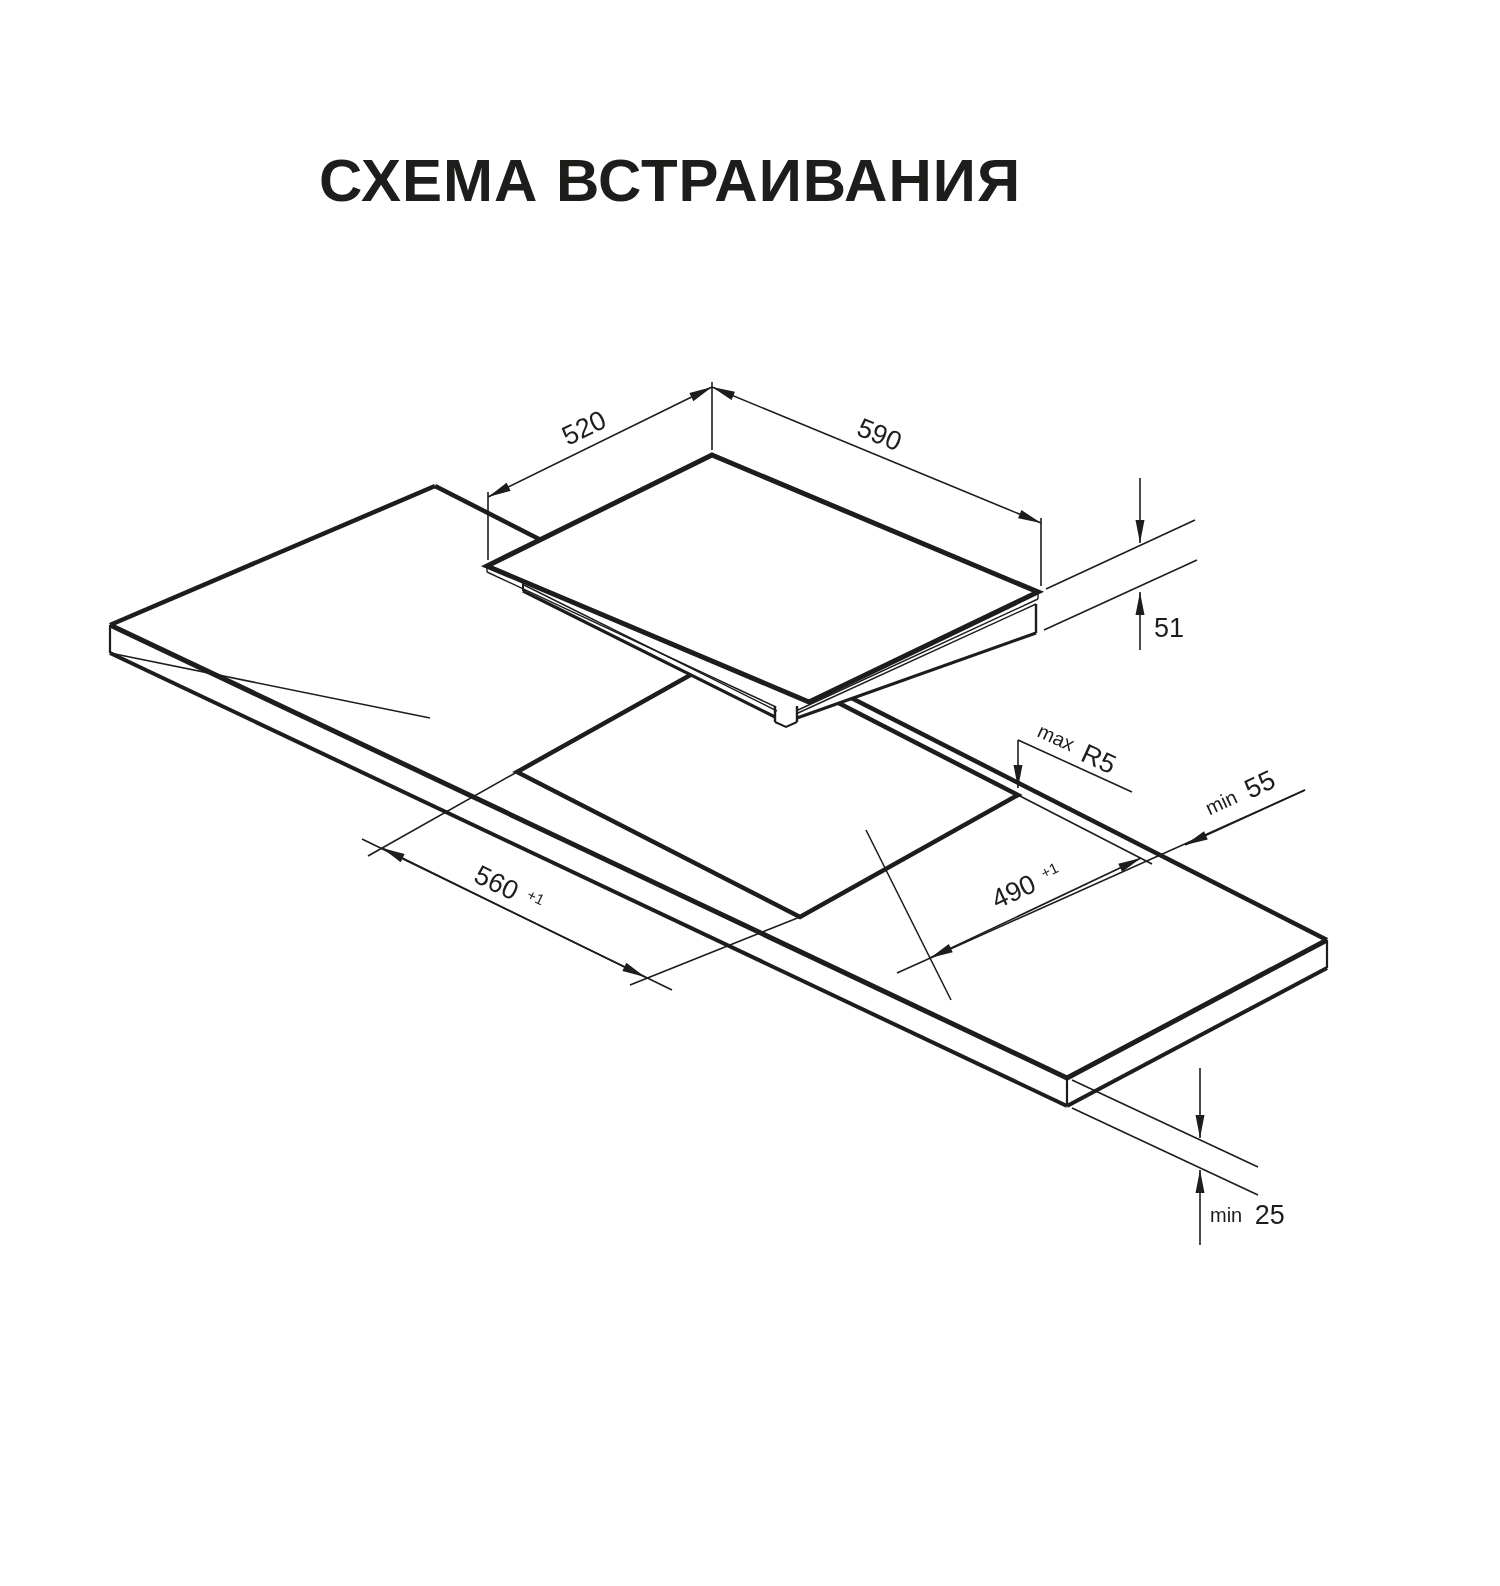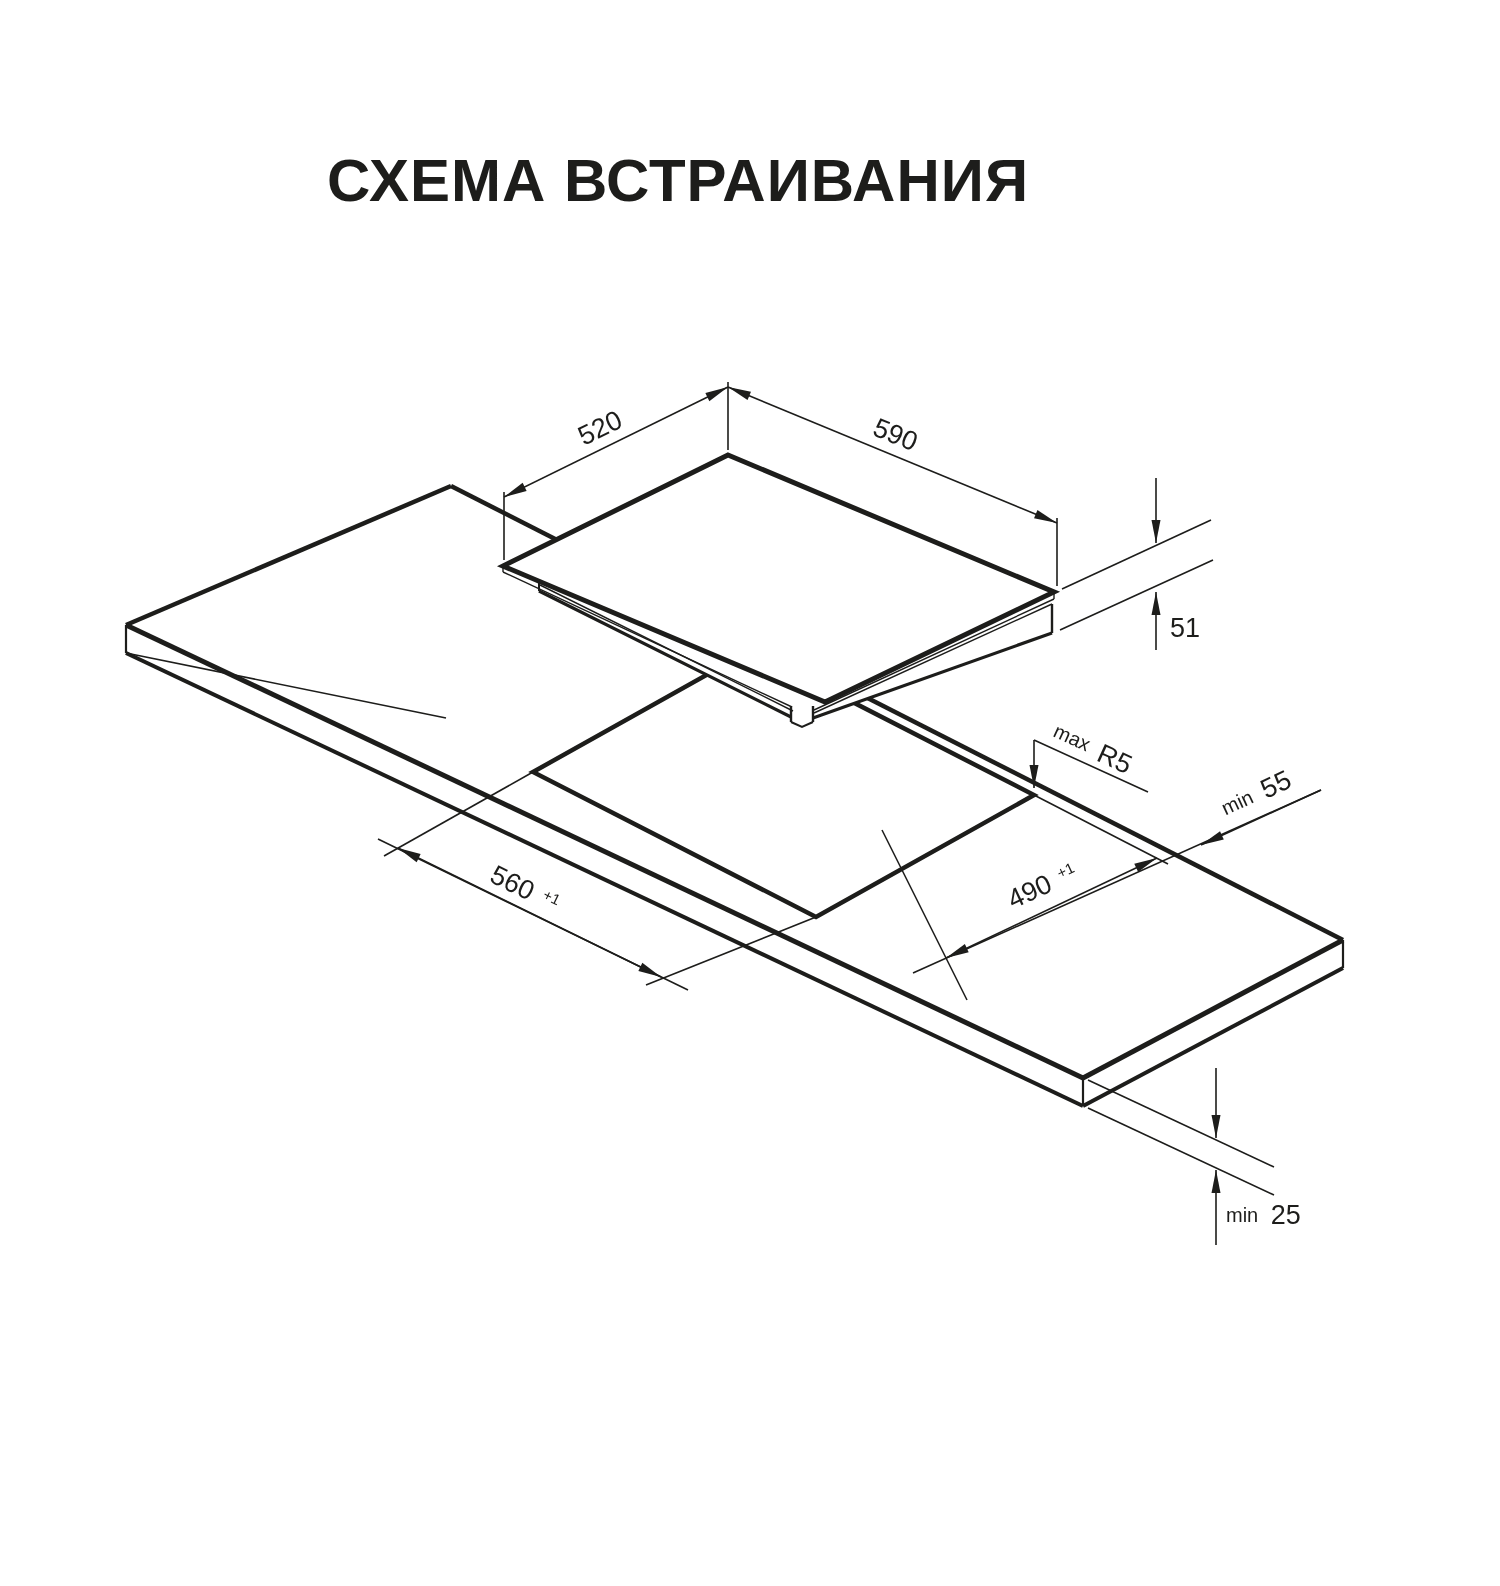--- a/index.html
+++ b/index.html
@@ -2,21 +2,20 @@
 <html><head>
 <meta charset="utf-8">
 <style>
   html,body{margin:0;padding:0;background:#ffffff;}
   .canvas{
     position:relative;
     width:1340px;height:1586px;
     background:#ffffff;
     font-family:"Liberation Sans", sans-serif;
     overflow:hidden;
-    padding-left:16px;
   }
   .page-title{
     position:absolute;top:146px;left:0;width:100%;
     margin:0;text-align:center;
     font-size:60px;font-weight:800;letter-spacing:1px;
     color:#1d1d1b;
     font-family:"Liberation Sans", sans-serif;
   }
   svg text{
     font-family:"Liberation Sans", sans-serif;

